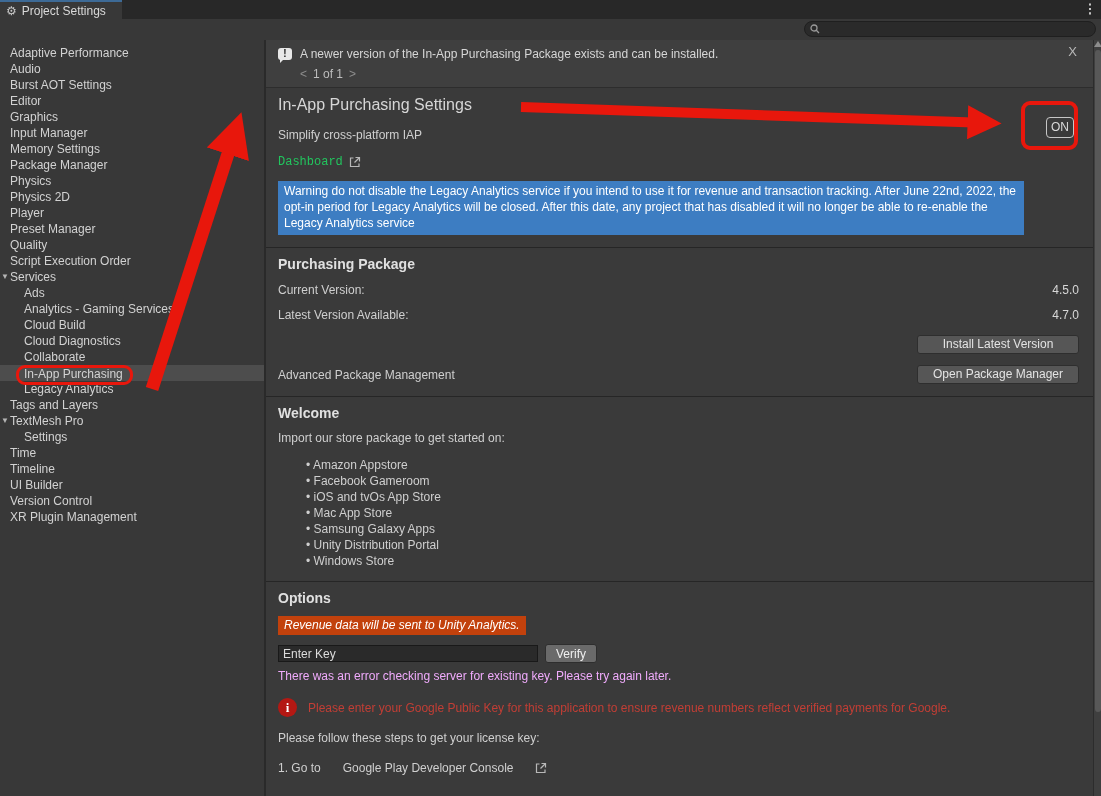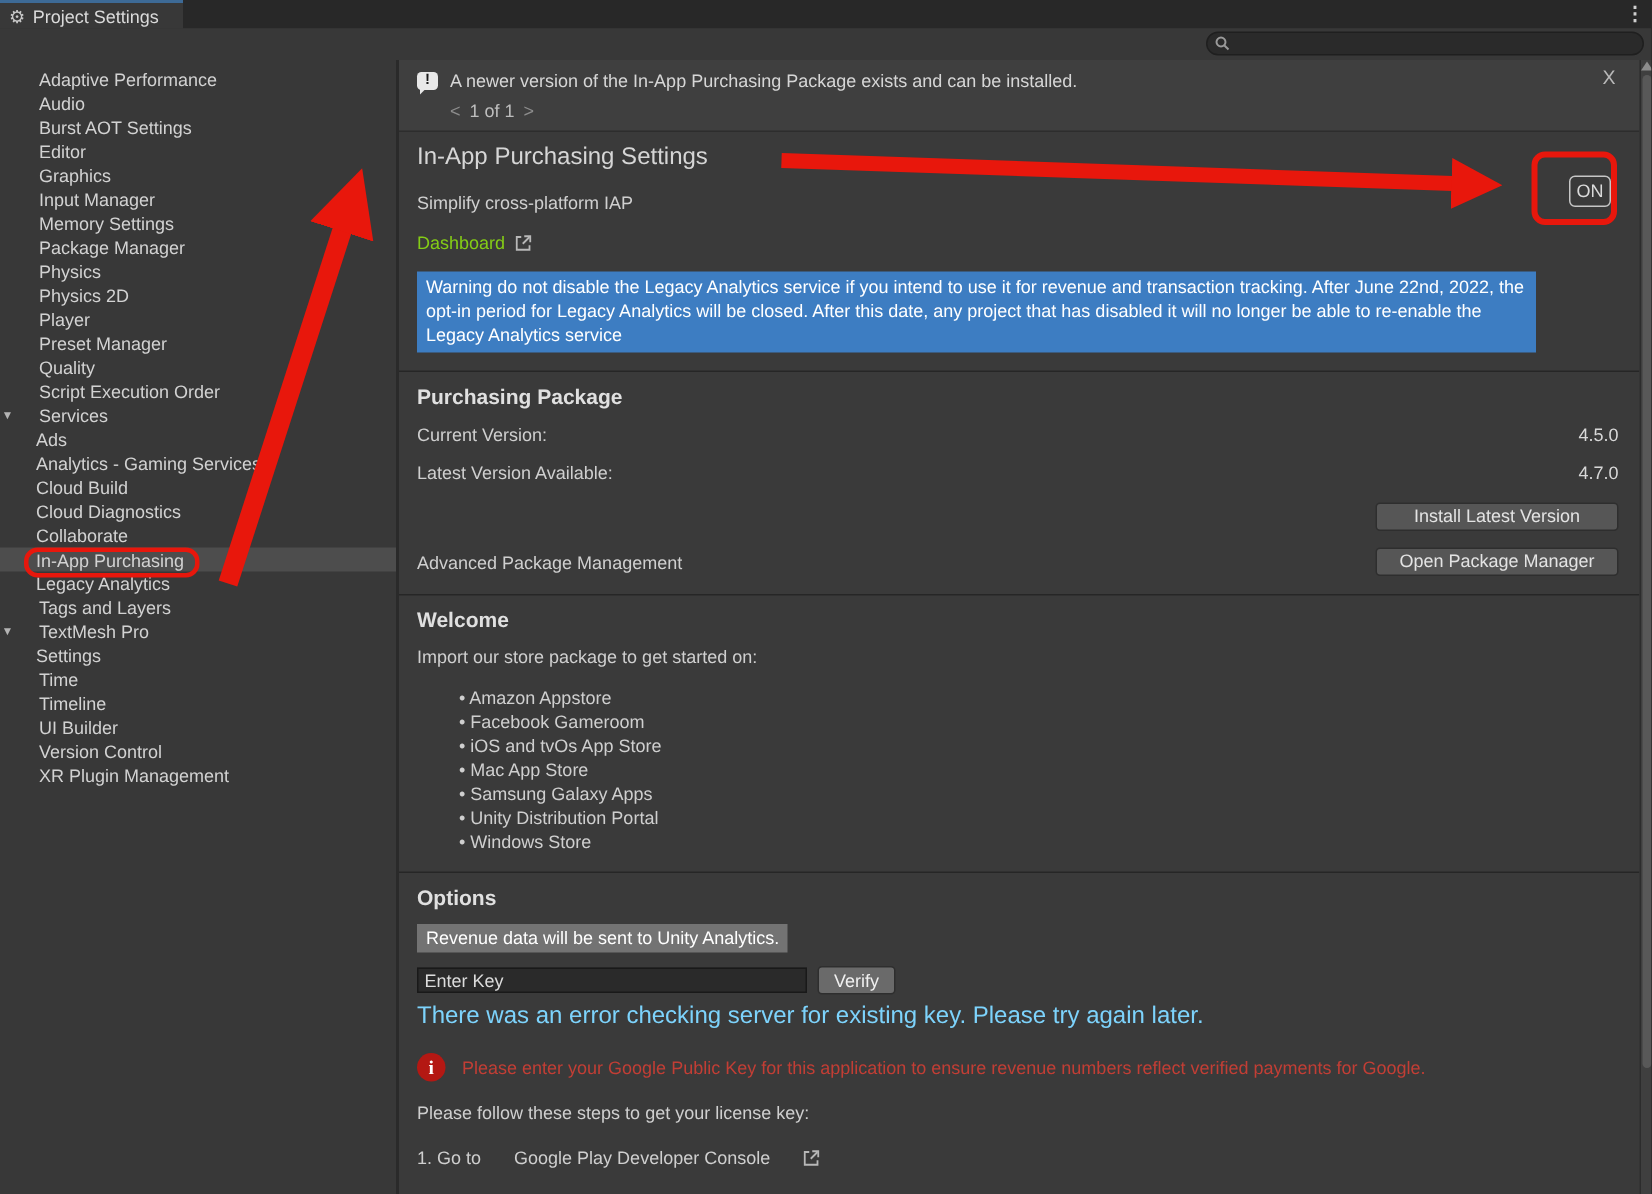--- a/index.html
+++ b/index.html
@@ -14,59 +14,59 @@
   .kebab { margin-left:auto; width:22px; text-align:center; color:#d0d0d0; font-size:13px; line-height:18px; font-weight:bold; }
 
   
   .toolbar { height:21px; background:#383838; position:relative; }
   .searchbox { position:absolute; right:5px; top:2px; width:292px; height:16px; background:#2a2a2a; border:1px solid #1f1f1f; border-radius:8px; display:flex; align-items:center; padding:0 5px; }
   .searchbox input { flex:1; background:transparent; border:none; outline:none; color:#d2d2d2; font-size:11px; }
 
   
   .content { display:flex; height:756px; }
   .sidebar { width:266px; border-right:2px solid #2a2a2a; padding-top:5px; font-size:12px; color:#d2d2d2; overflow:hidden; }
-  .side-row { height:16px; line-height:16px; padding-left:26px; position:relative; white-space:nowrap; cursor:default; }
+  .side-row { height:16px; line-height:16px; padding-left:10px; position:relative; white-space:nowrap; cursor:default; }
   .side-row.indent-1 { padding-left:24px; }
   .side-row.selected { background:#4d4d4d; }
   .foldout { position:absolute; left:1px; top:0; font-size:8px; color:#b4b4b4; }
   .side-label.annotated { display:inline-block; line-height:13px; border:3px solid #e8170c; border-radius:9px; padding:0 7px 1px 5px; margin-left:-8px; position:relative; z-index:4; }
 
   .main { flex:1; position:relative; background:#3a3a3a; overflow:hidden; padding-right:8px; }
 
   
   .banner { background:#3f3f3f; border-bottom:1px solid #2d2d2d; padding:7px 12px 6px 12px; position:relative; }
   .banner-row1 { display:flex; align-items:center; gap:8px; font-size:12px; color:#d6d6d6; }
   .bubble { position:relative; width:14px; height:12px; background:#e8e8e8; border-radius:3px; color:#1a1a1a; font-size:10px; font-weight:bold; text-align:center; line-height:12px; flex:0 0 auto; }
   .bubble::after { content:""; position:absolute; left:2px; bottom:-3px; border-left:4px solid #e8e8e8; border-bottom:4px solid transparent; }
   .pager { margin-top:6px; margin-left:22px; font-size:12px; color:#bdbdbd; display:flex; gap:6px; }
   .pager .chev { color:#8d8d8d; cursor:default; }
   .banner-close { position:absolute; right:16px; top:4px; font-size:13px; color:#b8b8b8; cursor:default; }
 
   
   .sec { padding:8px 14px 12px 12px; }
   .page-title { font-size:16px; color:#d6d6d6; }
   .row-gap { margin-top:14px; font-size:12px; color:#cfcfcf; }
-  .dash-row { display:flex; align-items:center; gap:6px; margin-top:13px; font-size:12px; color:#84cc16; }
+  .dash-row { display:flex; align-items:center; gap:6px; margin-top:13px; font-size:12px; color:#22c55e;font-family:Liberation Mono, monospace; }
   .extlink { width:12px; height:12px; flex:0 0 auto; }
   .warnbox { margin-top:12px; max-width:746px; background:#3d7dc2; color:#ffffff; font-size:12px; line-height:1.32; padding:3px 6px 4px 6px; }
   .divider { height:1px; background:#262626; }
   .sec-title { font-size:14px; font-weight:bold; color:#e0e0e0; }
   .kv { display:flex; justify-content:space-between; margin-top:11px; font-size:12px; color:#cfcfcf; }
   .kv .val { color:#d8d8d8; }
   .btnrow { display:flex; justify-content:flex-end; margin-top:13px; }
   .advrow { display:flex; justify-content:space-between; align-items:center; margin-top:11px; font-size:12px; color:#cfcfcf; }
   .gbtn { width:162px; height:19px; background:#565656; border:1px solid #2e2e2e; border-radius:3px; color:#e3e3e3; font-size:12px; font-family:inherit; text-align:center; line-height:17px; cursor:default; }
   .stores { margin-top:12px; padding-left:28px; list-style:none; font-size:12px; color:#cfcfcf; }
   .stores li { line-height:16px; }
   .stores li::before { content:"• "; }
-  .chip { display:inline-block; margin-top:10px; background:#737373; color:#fff; font-size:12px; padding:2px 6px 3px 6px; }
+  .chip { display:inline-block; margin-top:10px; background:#c2410c; color:#fff; font-size:12px; padding:2px 6px 3px 6px;font-style:italic; }
   .keyrow { display:flex; align-items:center; margin-top:9px; gap:7px; }
   .keyinput { width:260px; height:17px; background:#2a2a2a; border:1px solid #191919; color:#dcdcdc; font-size:12px; padding:0 4px; font-family:inherit; outline:none; }
   .vbtn { height:19px; background:#6a6a6a; border:1px solid #2e2e2e; border-radius:3px; color:#f0f0f0; font-size:12px; padding:0 10px; font-family:inherit; cursor:default; }
-  .errtext { margin-top:6px; font-size:16px; color:#7dd3fc; }
+  .errtext { margin-top:6px; font-size:12px; color:#f0abfc; }
   .googrow { display:flex; align-items:flex-start; gap:11px; margin-top:15px; }
   .info-ico { width:19px; height:19px; border-radius:50%; background:#b41813; color:#fff; font-size:13px; font-weight:bold; text-align:center; line-height:19px; flex:0 0 auto; font-family:"Liberation Serif", serif; }
   .googmsg { font-size:12px; color:#c23e35; padding-top:3px; }
   .steps-intro { margin-top:14px; font-size:12px; color:#cfcfcf; }
   .steprow { display:flex; align-items:center; gap:22px; margin-top:16px; font-size:12px; color:#cfcfcf; }
 
   
   .on-chip { position:absolute; right:27px; top:77px; border:1px solid #c6c6c6; border-radius:4px; background:transparent; color:#dadada; font-size:12px; padding:2px 4px 3px 4px; font-family:Liberation Sans, sans-serif; z-index:2; cursor:default; }
 
   

